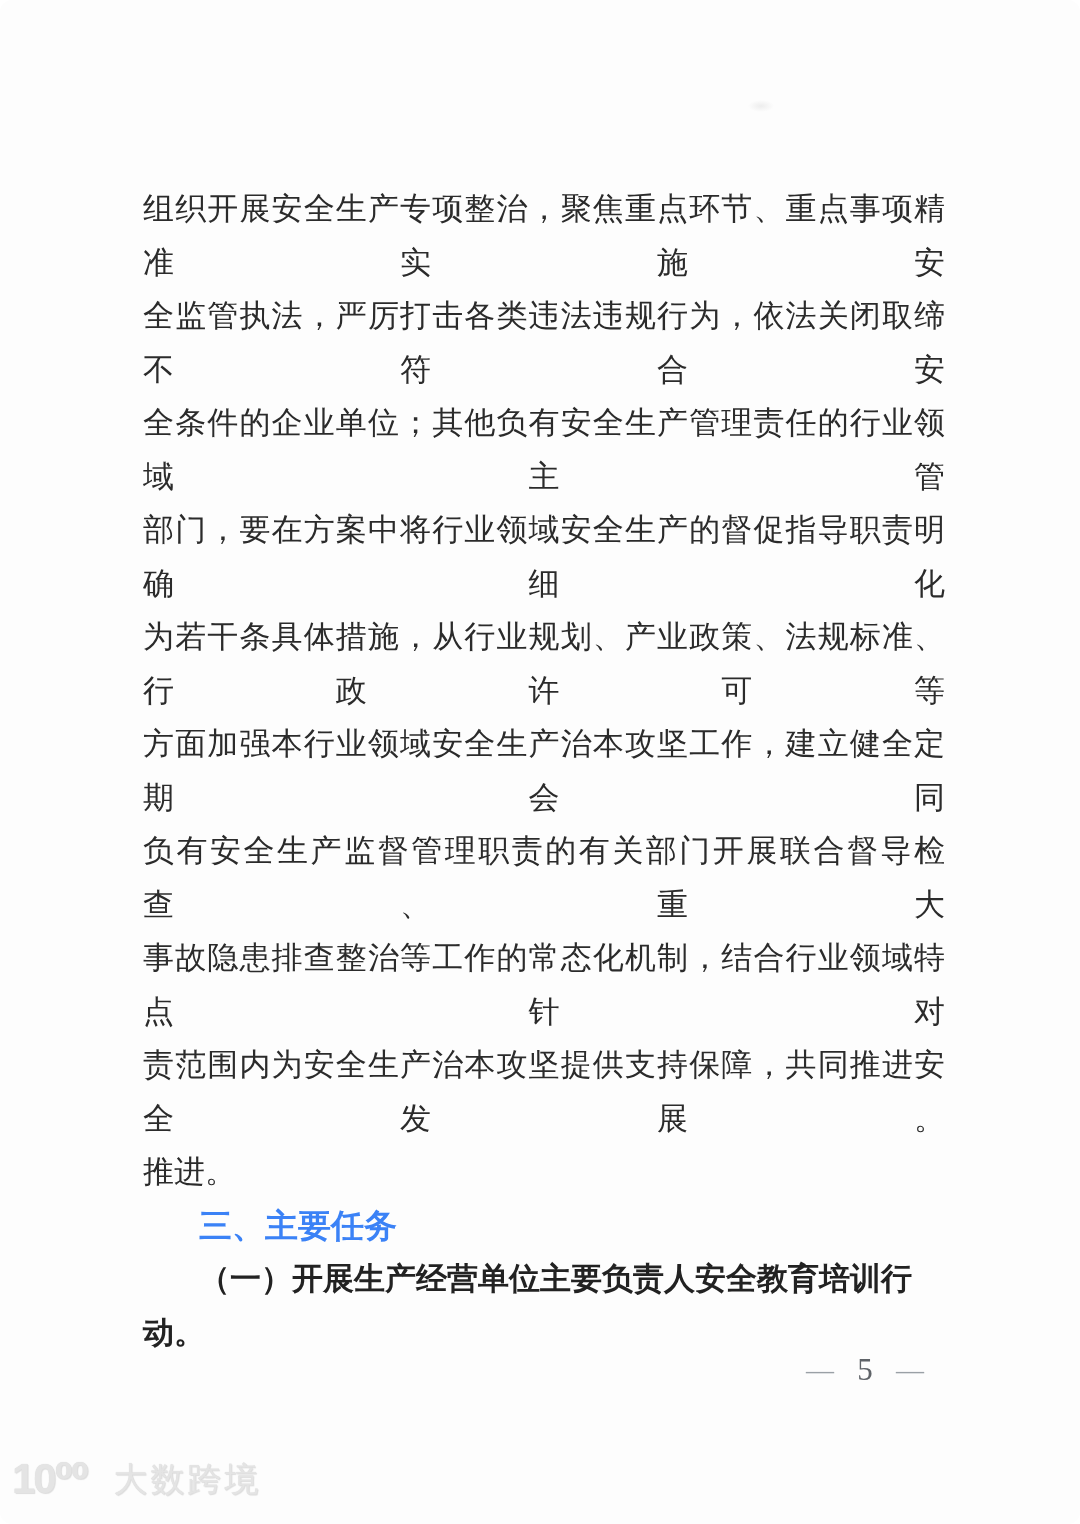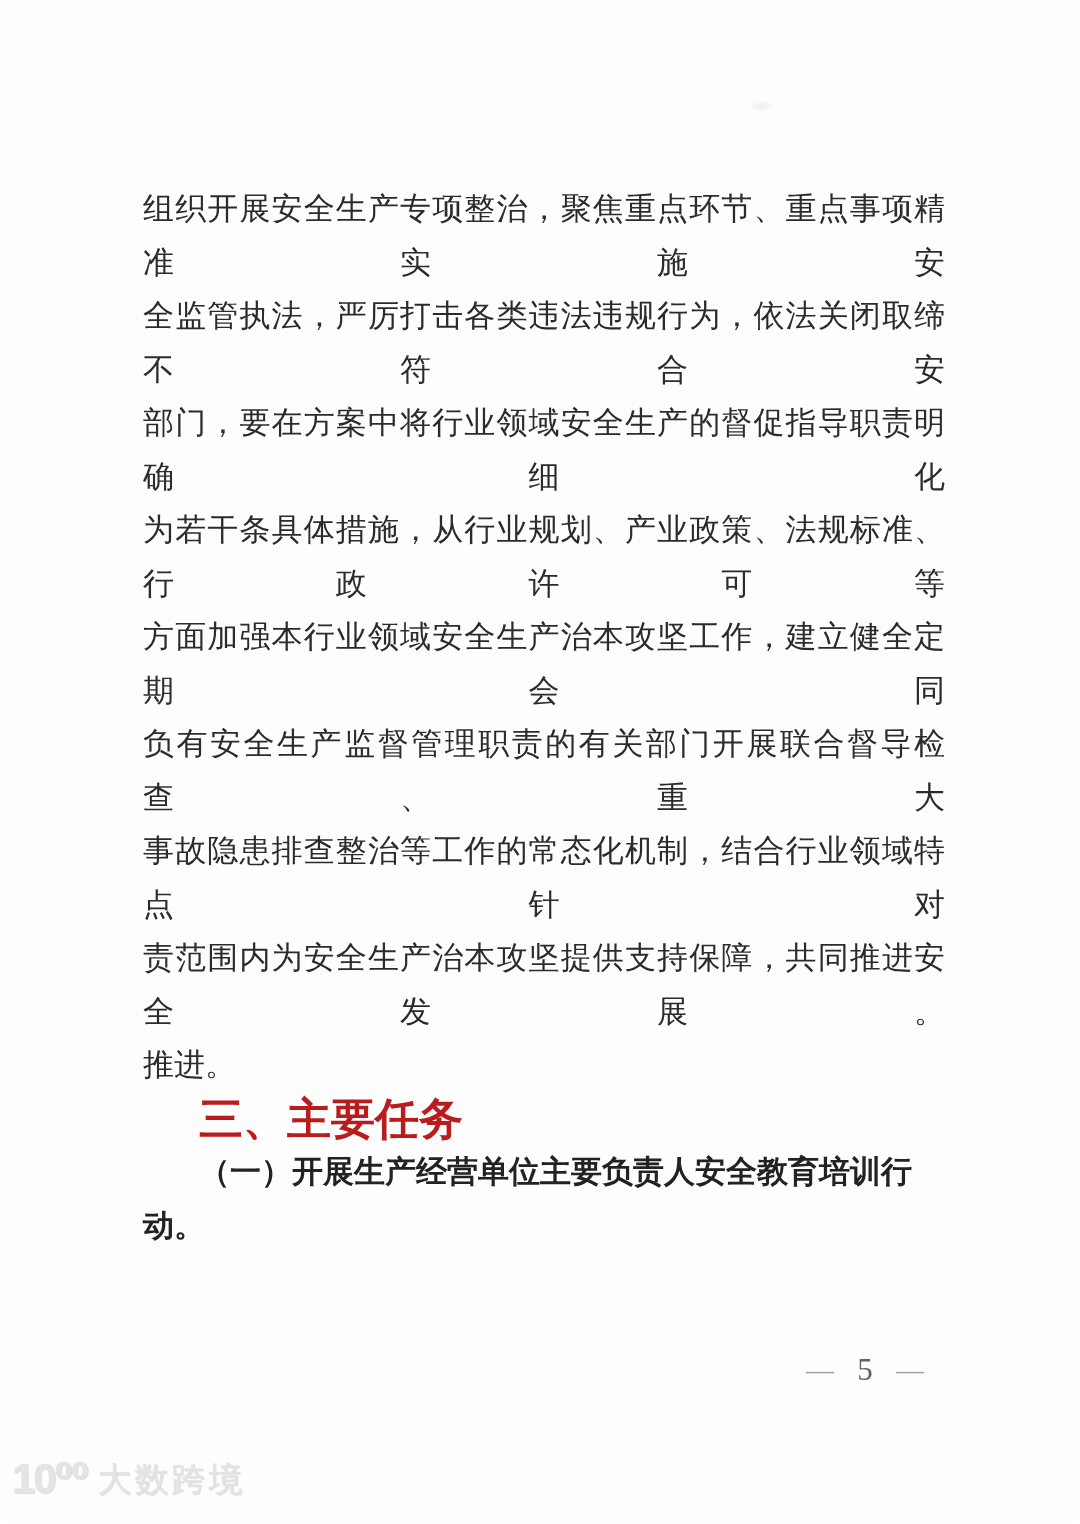--- a/index.html
+++ b/index.html
@@ -41,25 +41,25 @@
     text-justify: inter-character;
     white-space: normal;
   }
   .par-end {
     text-align: right;
     text-align-last: left;
   }
   .heading {
     font-family: "Liberation Sans", "DejaVu Sans", sans-serif;
     font-weight: 700;
-    font-size: 44px;
+    font-size: 33px;
     text-align: left;
     text-align-last: left;
     text-indent: 56px;
-    color: #b91c1c;
+    color: #3b82f6;
   }
   .subheading {
     font-weight: 700;
     text-align: left;
     text-align-last: left;
     text-indent: 56px;
     color: #222222;
   }
   .page-number {
     position: absolute;
@@ -79,21 +79,21 @@
   .page-number .num {
     color: #5f6368;
     font-family: "Liberation Serif", "DejaVu Serif", serif;
   }
   .watermark {
     position: absolute;
     left: 12px;
     top: 1458px;
     display: flex;
     align-items: center;
-    gap: 10px;
+    gap: 26px;
     color: #e4e4e4;
     text-shadow: 0 0 1px #d6d6d6, 1px 1px 1px #dedede;
     font-family: "Liberation Sans", "DejaVu Sans", sans-serif;
     user-select: none;
   }
   .wm-logo {
     font-size: 42px;
     font-weight: 800;
     letter-spacing: -2px;
     line-height: 1;
@@ -108,20 +108,21 @@
 </head>
 <body>
 
 <div class="page">
 
   <div class="artifact"></div>
 
   <div class="text-block">
     <div class="line">组织开展安全生产专项整治，聚焦重点环节、重点事项精准实施安</div>
     <div class="line">全监管执法，严厉打击各类违法违规行为，依法关闭取缔不符合安</div>
+    <div class="line">全条件的企业单位；其他负有安全生产管理责任的行业领域主管</div>
     <div class="line">部门，要在方案中将行业领域安全生产的督促指导职责明确细化</div>
     <div class="line">为若干条具体措施，从行业规划、产业政策、法规标准、行政许可等</div>
     <div class="line">方面加强本行业领域安全生产治本攻坚工作，建立健全定期会同</div>
     <div class="line">负有安全生产监督管理职责的有关部门开展联合督导检查、重大</div>
     <div class="line">事故隐患排查整治等工作的常态化机制，结合行业领域特点针对</div>
     <div class="line">责范围内为安全生产治本攻坚提供支持保障，共同推进安全发展。</div>
     <div class="line par-end">推进。</div>
 
     <div class="line heading">三、主要任务</div>
     <div class="line subheading">（一）开展生产经营单位主要负责人安全教育培训行动。</div>

